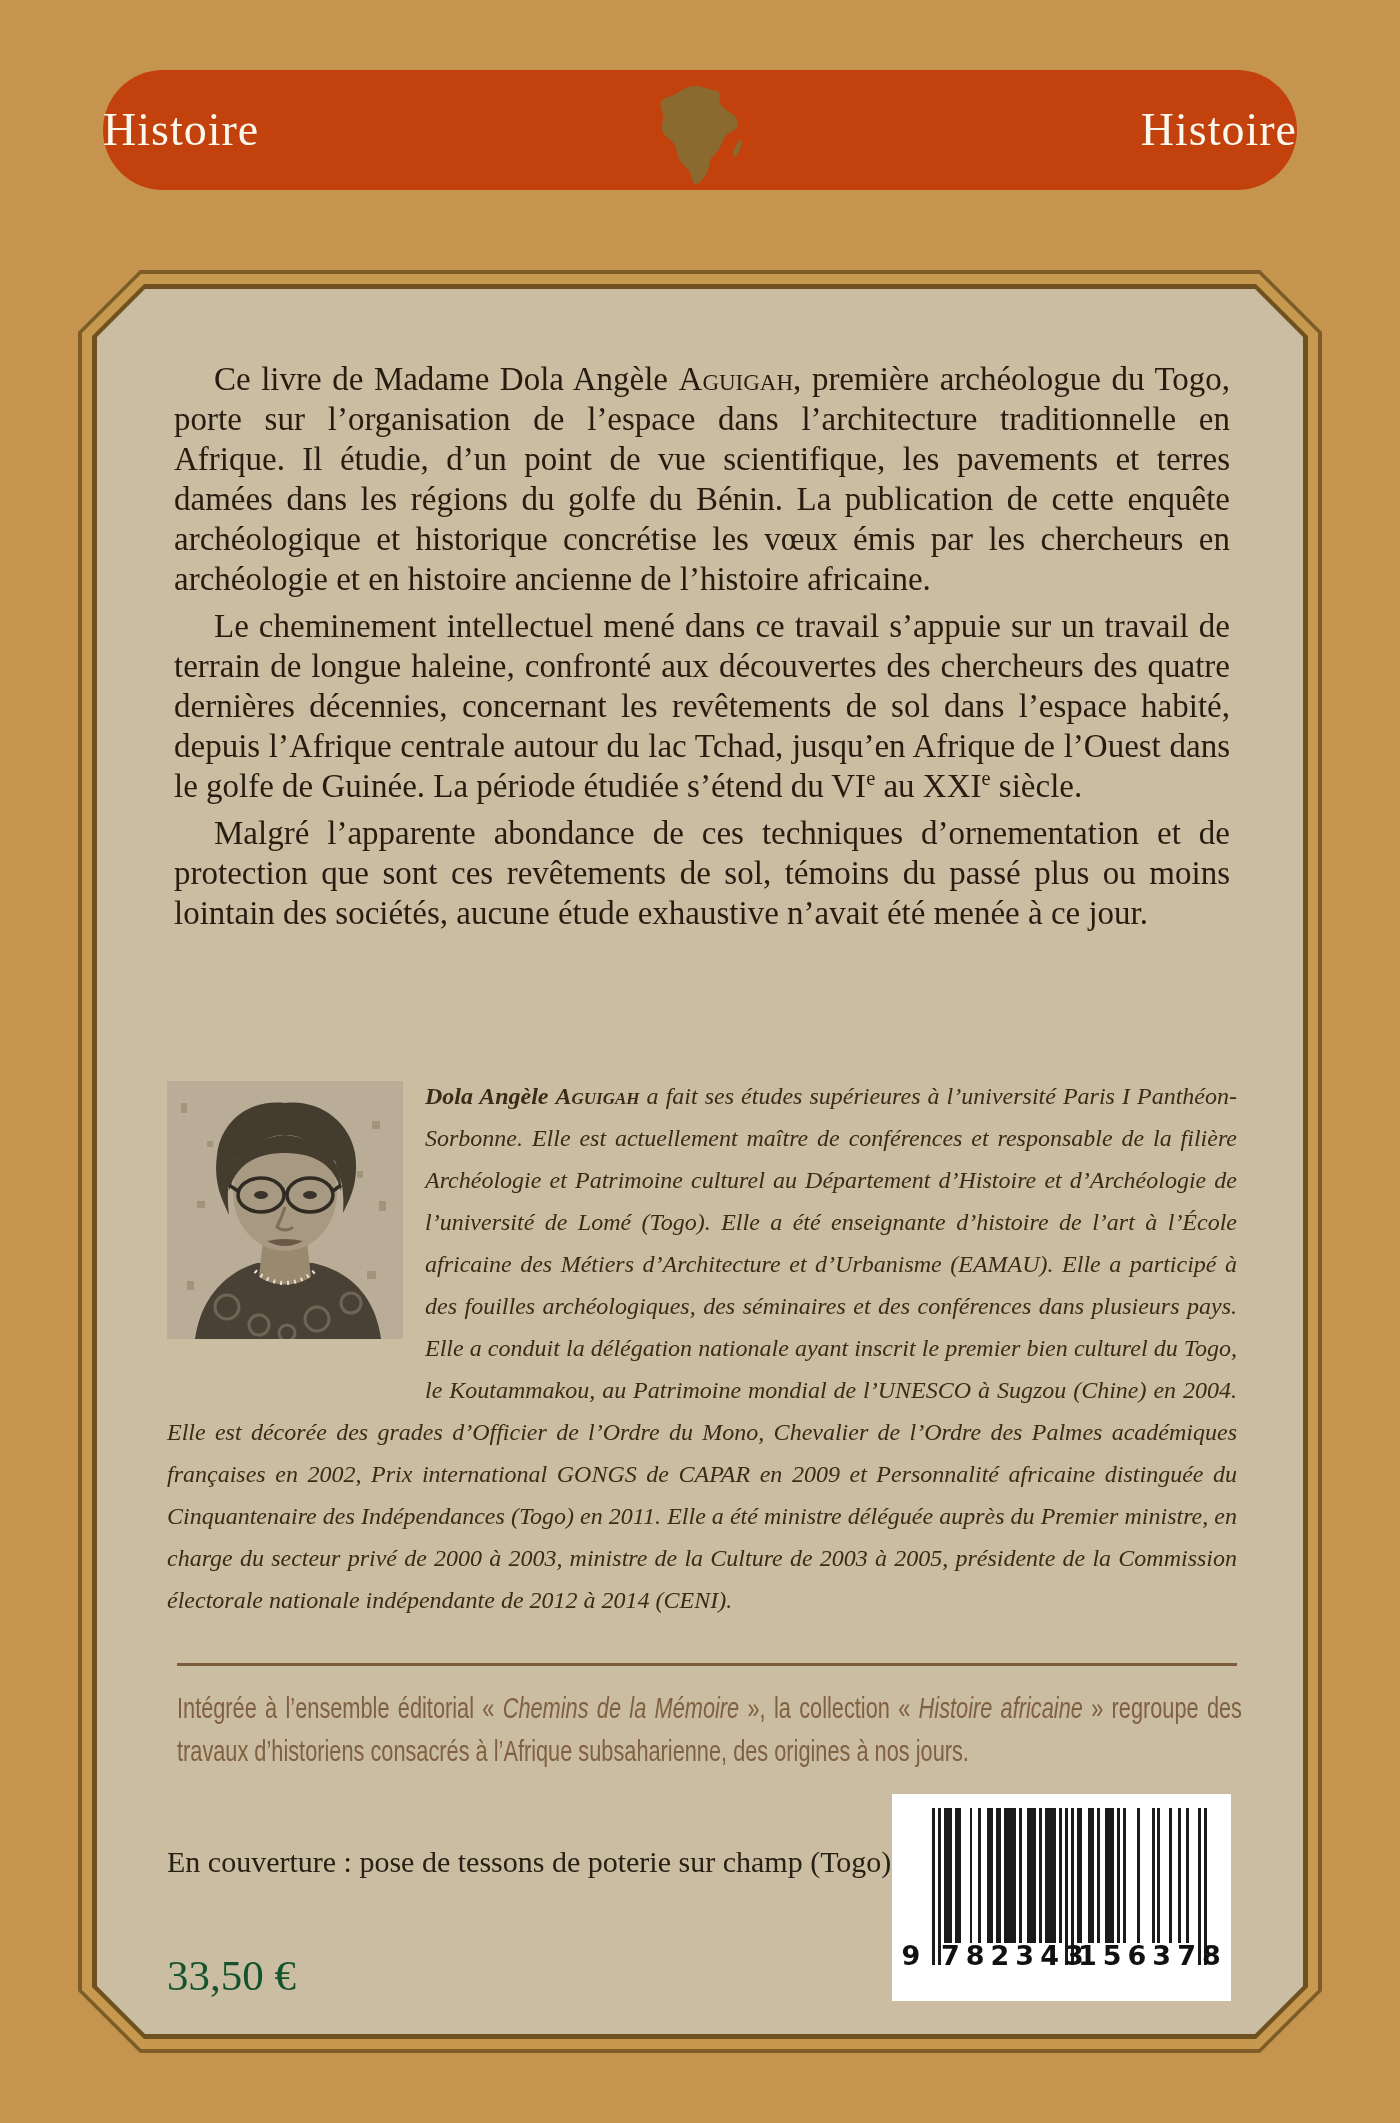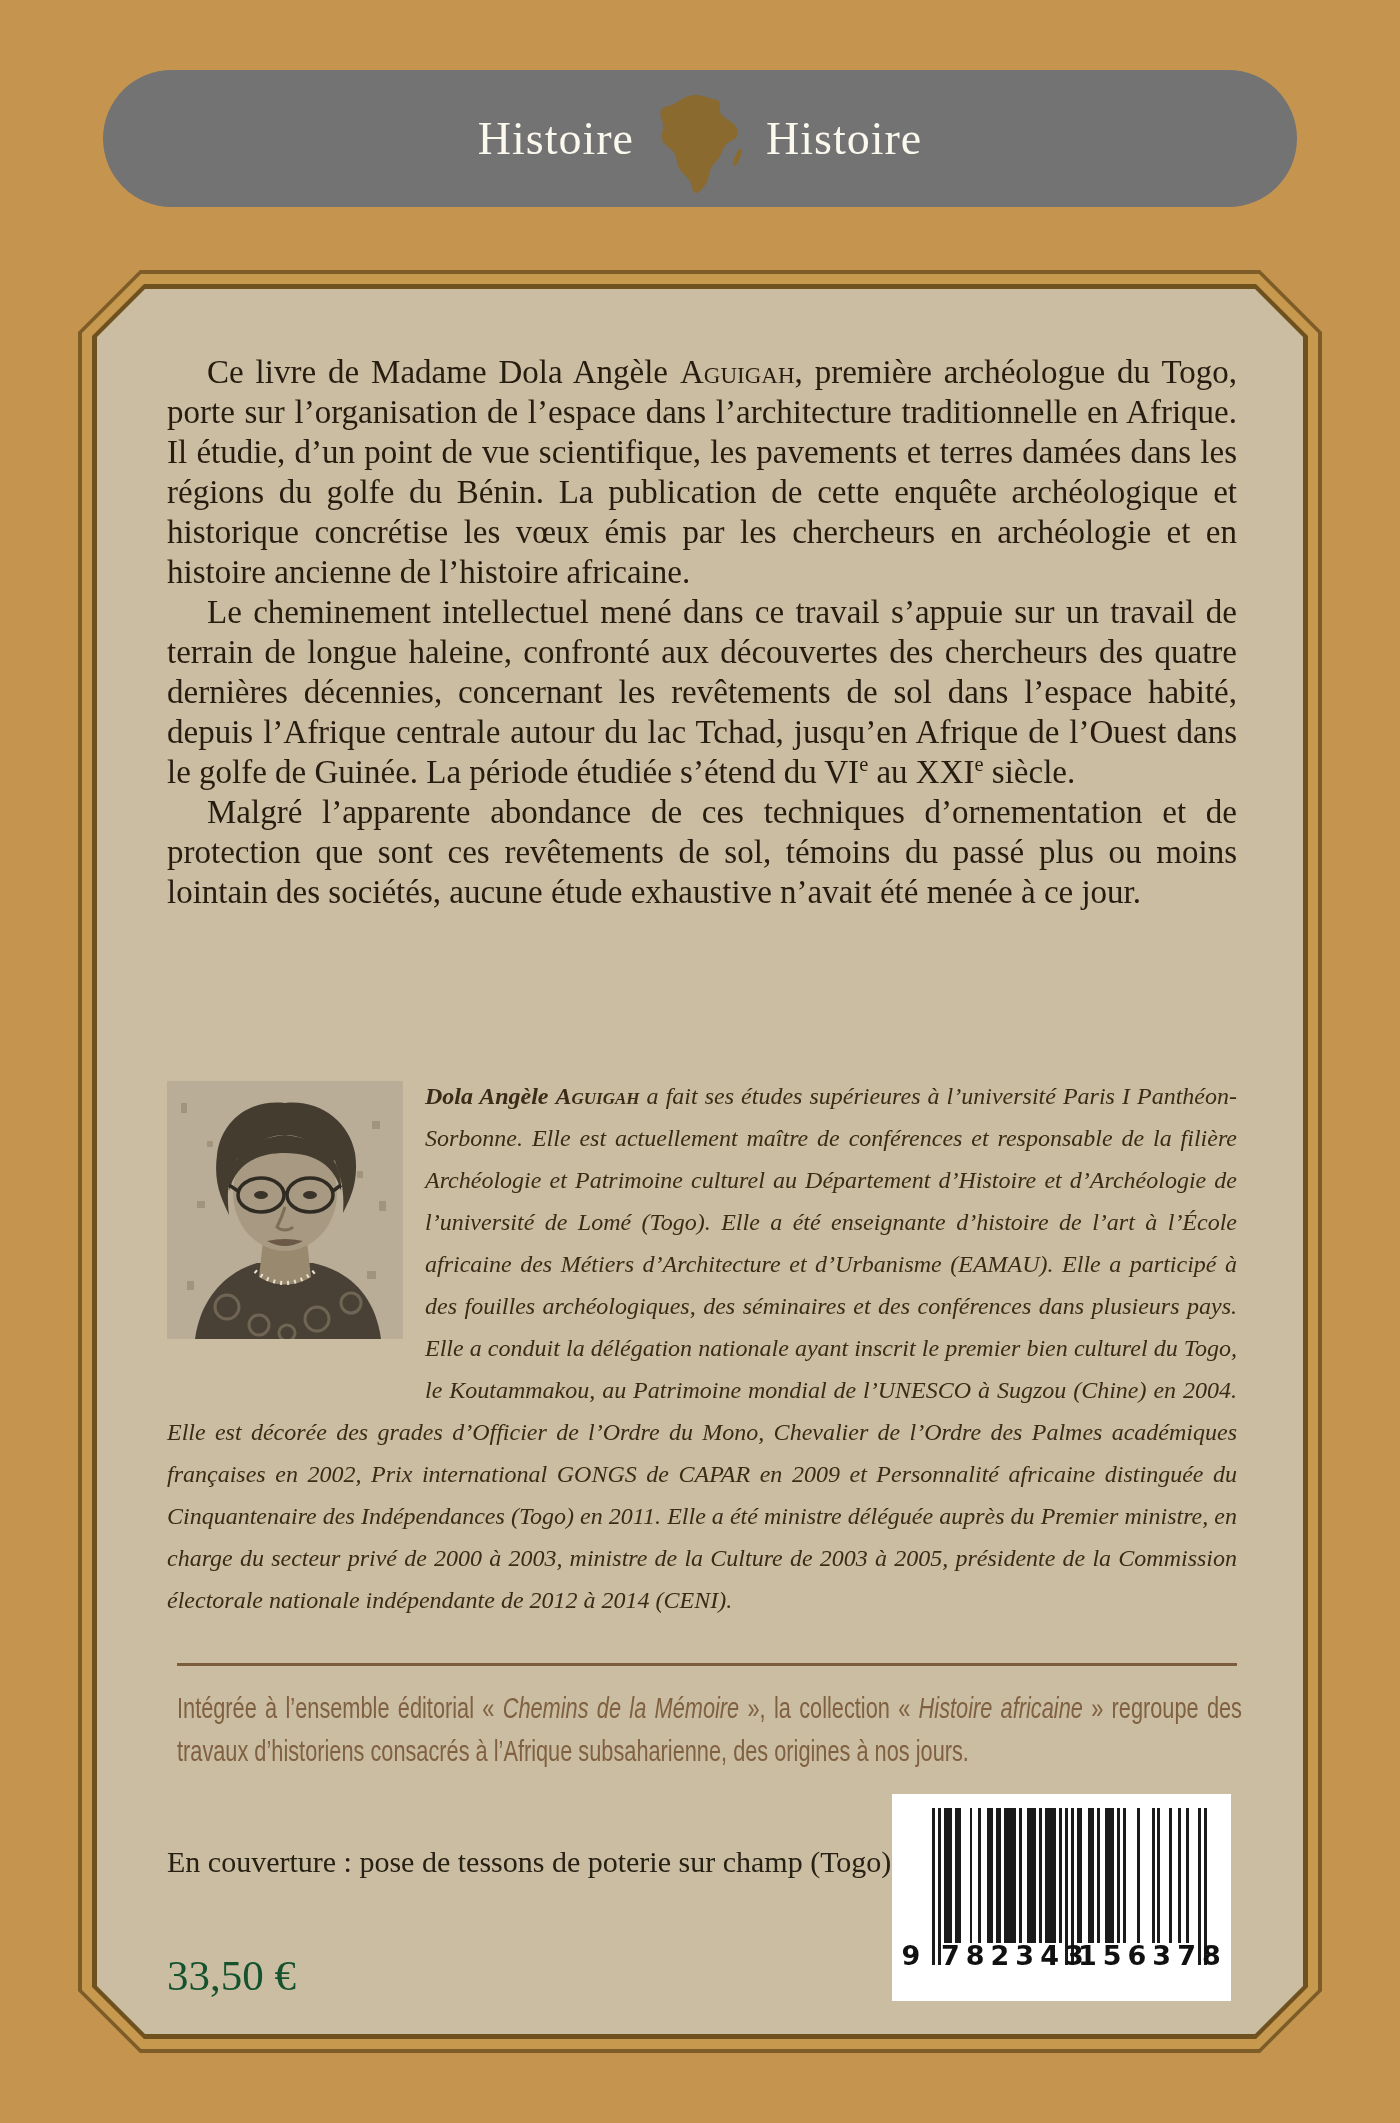--- a/index.html
+++ b/index.html
@@ -1,43 +1,43 @@
 <!DOCTYPE html>
 <html lang="fr"><head>
 <meta charset="utf-8">
 <style>
   html,body{margin:0;padding:0;}
   body{font-family:"Liberation Serif", serif; background:#c5954f;}
   #page{position:relative; width:1400px; height:2123px; background:#c5954f; overflow:hidden;}
 
   
-  #banner{position:absolute; left:103px; top:70px; width:1194px; height:137px;
-          background:#737373; border-radius:69px;
-          display:flex; align-items:center; justify-content:center;}
+  #banner{position:absolute; left:103px; top:70px; width:1194px; height:120px;
+          background:#c2410c; border-radius:69px;
+          display:flex; align-items:center; justify-content:space-between;}
   .banner-word{color:#fbf8ee; font-size:46px; letter-spacing:1px; line-height:1;}
   #africa-icon{width:88px; height:122px; margin:0 22px; margin-top:14px;}
 
   
   .oct-a{clip-path:polygon(62px 0, calc(100% - 62px) 0, 100% 62px, 100% calc(100% - 62px),
          calc(100% - 62px) 100%, 62px 100%, 0 calc(100% - 62px), 0 62px);}
   .oct-b{clip-path:polygon(59px 0, calc(100% - 59px) 0, 100% 59px, 100% calc(100% - 59px),
          calc(100% - 59px) 100%, 59px 100%, 0 calc(100% - 59px), 0 59px);}
   .oct-c{clip-path:polygon(52px 0, calc(100% - 52px) 0, 100% 52px, 100% calc(100% - 52px),
          calc(100% - 52px) 100%, 52px 100%, 0 calc(100% - 52px), 0 52px);}
   .oct-d{clip-path:polygon(48px 0, calc(100% - 48px) 0, 100% 48px, 100% calc(100% - 48px),
          calc(100% - 48px) 100%, 48px 100%, 0 calc(100% - 48px), 0 48px);}
   #frame{position:absolute; left:78px; top:270px; width:1244px; height:1783px; background:#7d5c28;}
   #frame-band{position:absolute; inset:4px; background:#c6994f;}
   #frame-line{position:absolute; inset:10px; background:#6f5120;}
   #panel{position:absolute; inset:5px; background:#cbbda1;}
 
   
   #main-text{position:absolute; left:70px; top:63px; width:1070px;
              font-size:33px; line-height:40px; color:#261c10; text-align:justify;}
-  #main-text p{margin:0; text-indent:40px;}
+  #main-text p{margin:7px; text-indent:40px;}
 
   
   #bio{position:absolute; left:70px; top:786px; width:1070px;
        font-style:italic; font-size:24px; line-height:42px; color:#3a2b18; text-align:justify;}
   #author-photo{float:left; width:236px; height:258px; margin:6px 22px 40px 0; display:block;}
 
   .seg-sc{font-variant:small-caps;}
   .seg-bsc{font-variant:small-caps; font-weight:bold;}
   .seg-b{font-weight:bold;}
   .seg-i{font-style:italic;}

